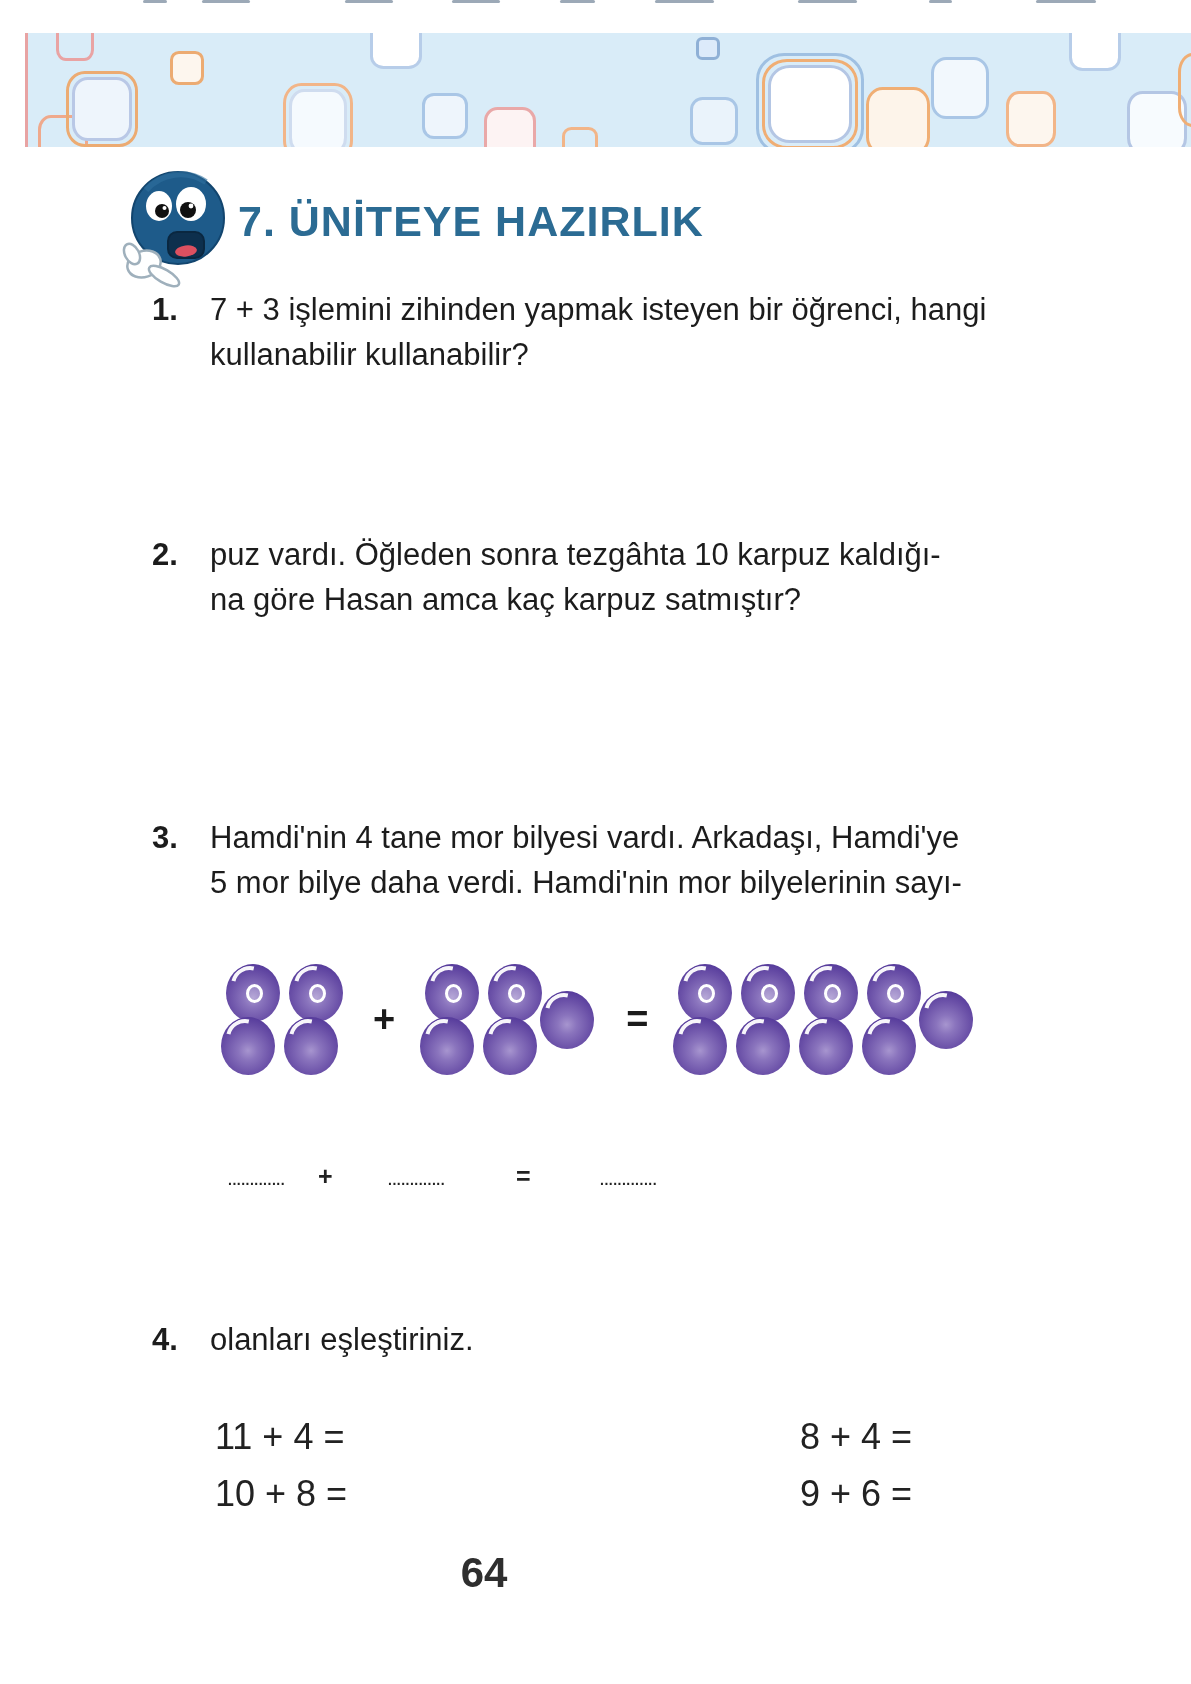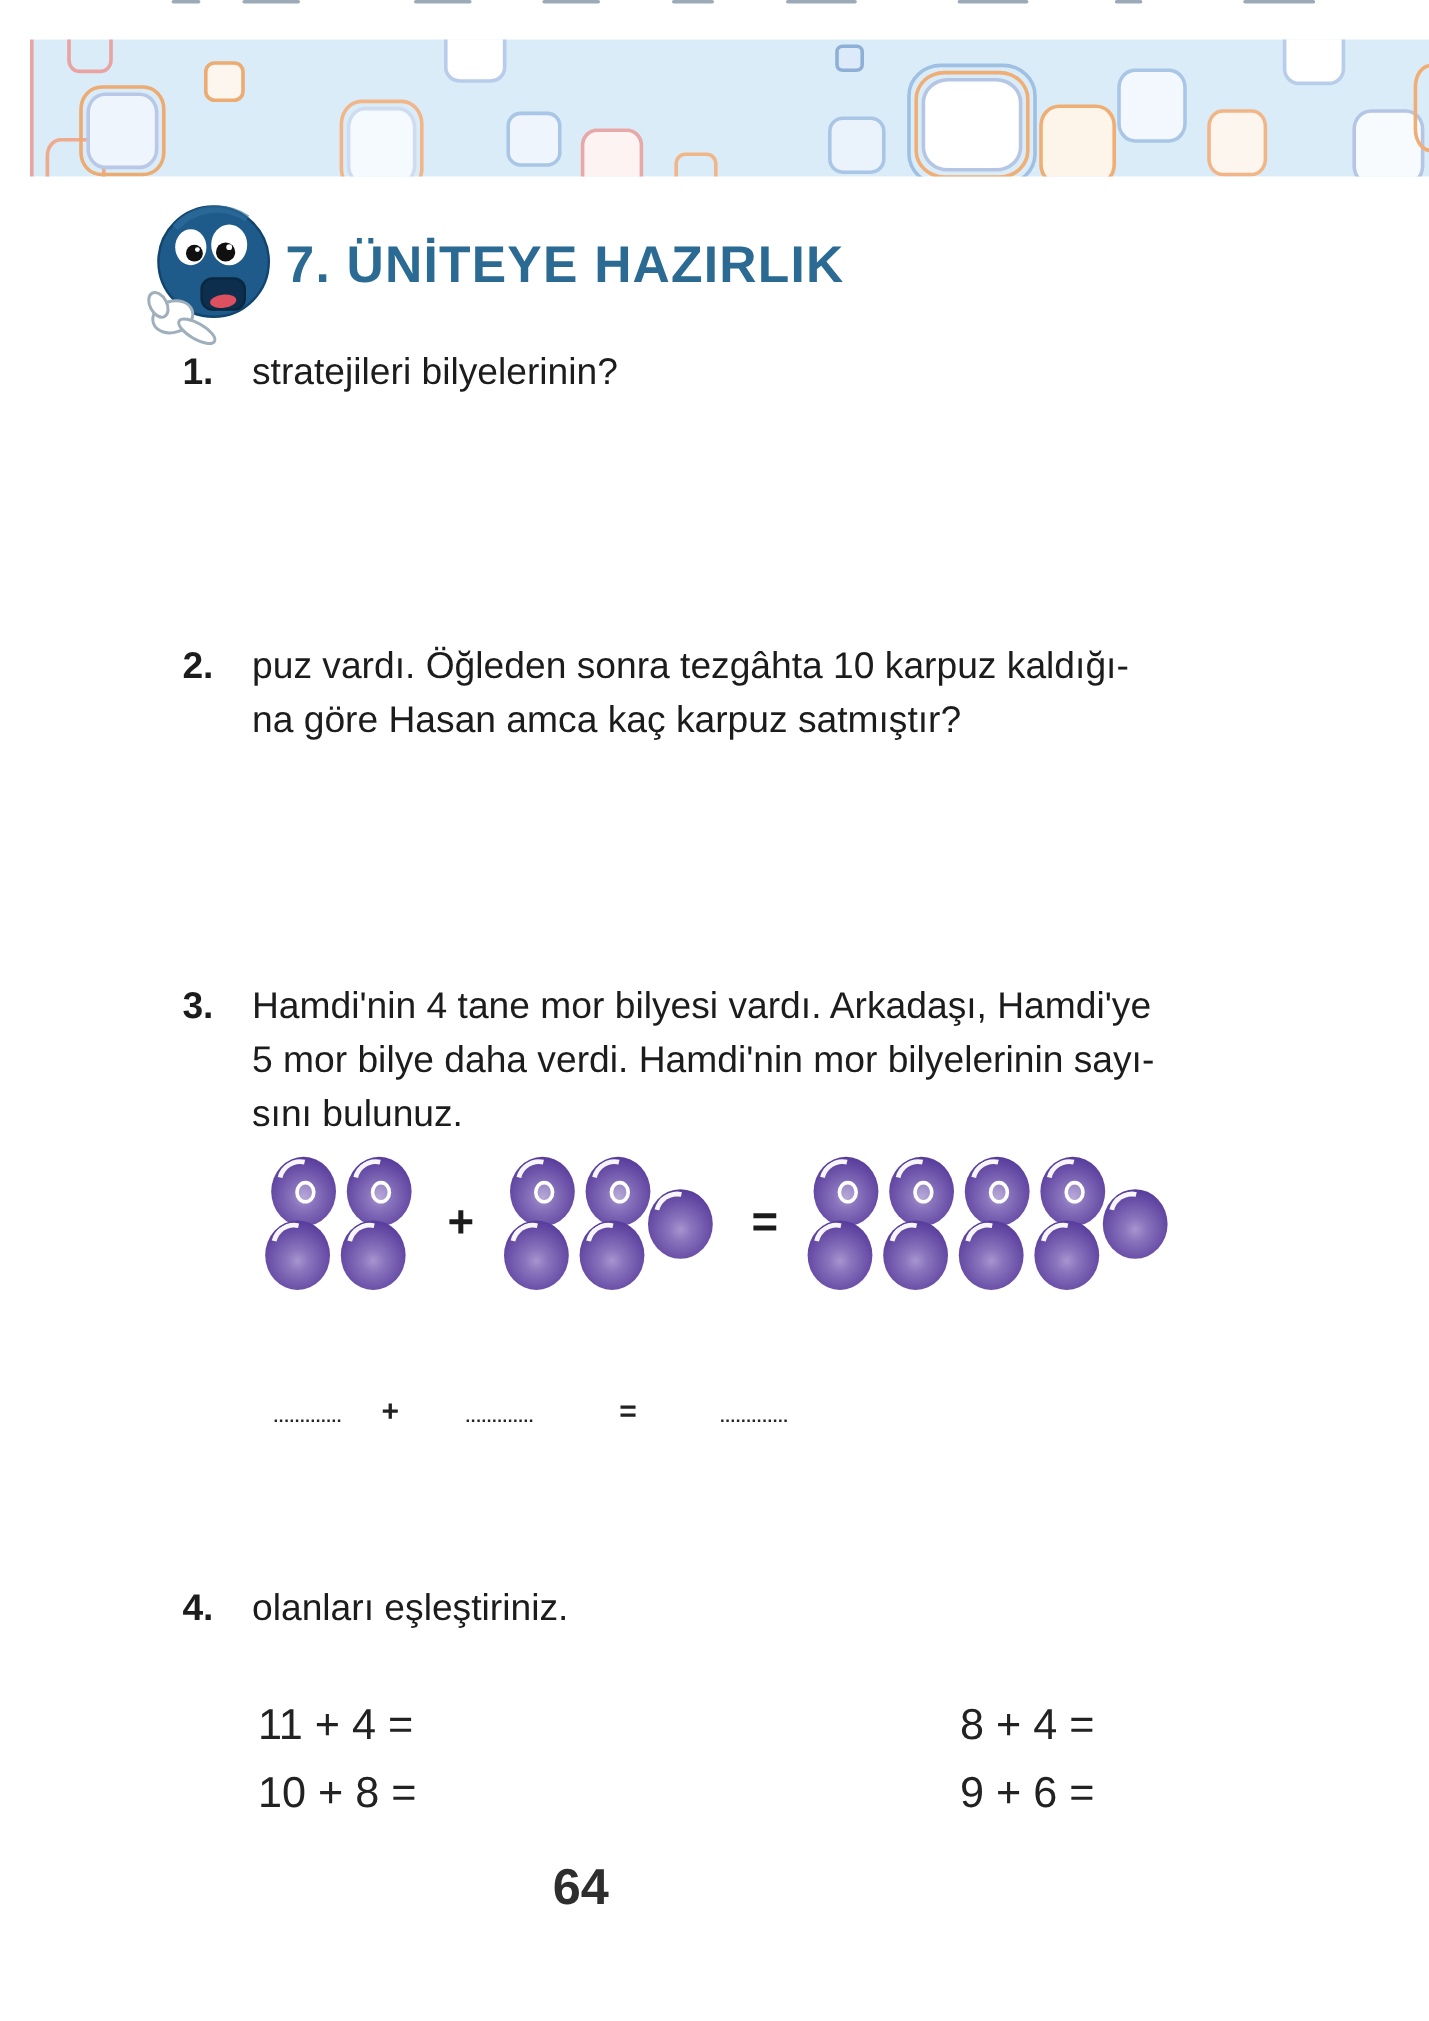--- a/index.html
+++ b/index.html
@@ -115,38 +115,38 @@
       <ellipse cx="48" cy="116" rx="17" ry="6.5" transform="rotate(30 48 116)"></ellipse>
     </g>
   </svg>
 </div>
 
 <div id="title">7. ÜNİTEYE HAZIRLIK</div>
 
 <div class="q" style="top:287px">
   <span class="q-num">1.</span>
   <div class="q-text">
-    <div class="q-line">stratejileri bilyelerinin?</div>
+    <div class="q-line">7 + 3 işlemini zihinden yapmak isteyen bir öğrenci, hangi</div>
+    <div class="q-line">kullanabilir kullanabilir?</div>
   </div>
 </div>
 
 <div class="q" style="top:532px">
   <span class="q-num">2.</span>
   <div class="q-text">
     <div class="q-line">puz vardı. Öğleden sonra tezgâhta 10 karpuz kaldığı-</div>
     <div class="q-line">na göre Hasan amca kaç karpuz satmıştır?</div>
   </div>
 </div>
 
 <div class="q" style="top:815px">
   <span class="q-num">3.</span>
   <div class="q-text">
     <div class="q-line">Hamdi'nin 4 tane mor bilyesi vardı. Arkadaşı, Hamdi'ye</div>
     <div class="q-line">5 mor bilye daha verdi. Hamdi'nin mor bilyelerinin sayı-</div>
-    <div class="q-line">sını bulunuz.</div>
   </div>
 </div>
 
 <div id="marble-strip">
     <div class="m-group">
       <div class="m-row">
         <div class="marble ring"></div>
         <div class="marble ring"></div>
       </div>
       <div class="m-row bot">

